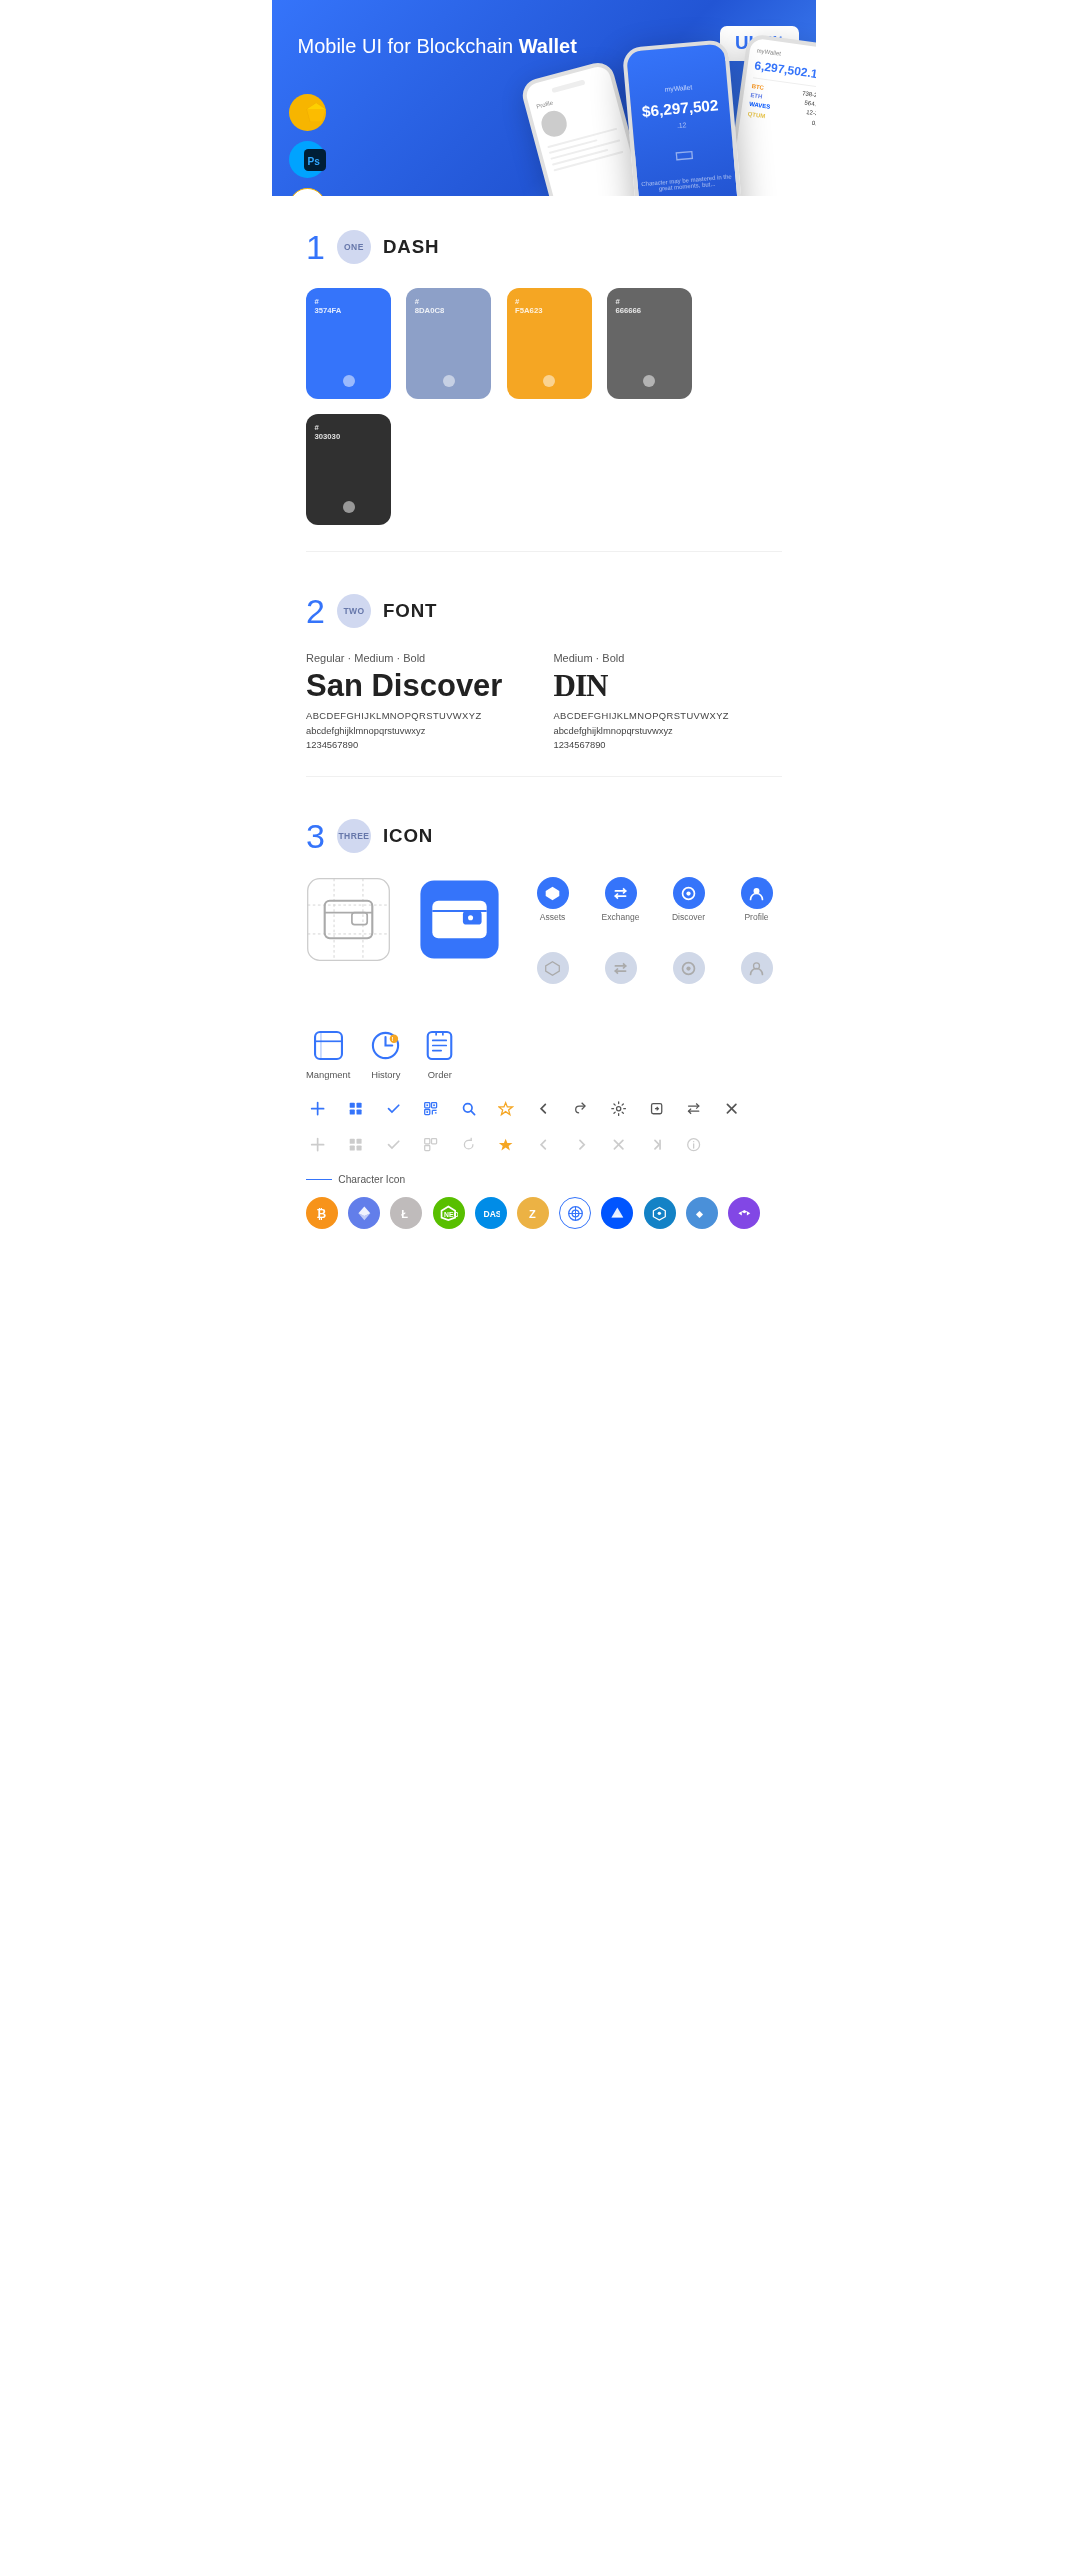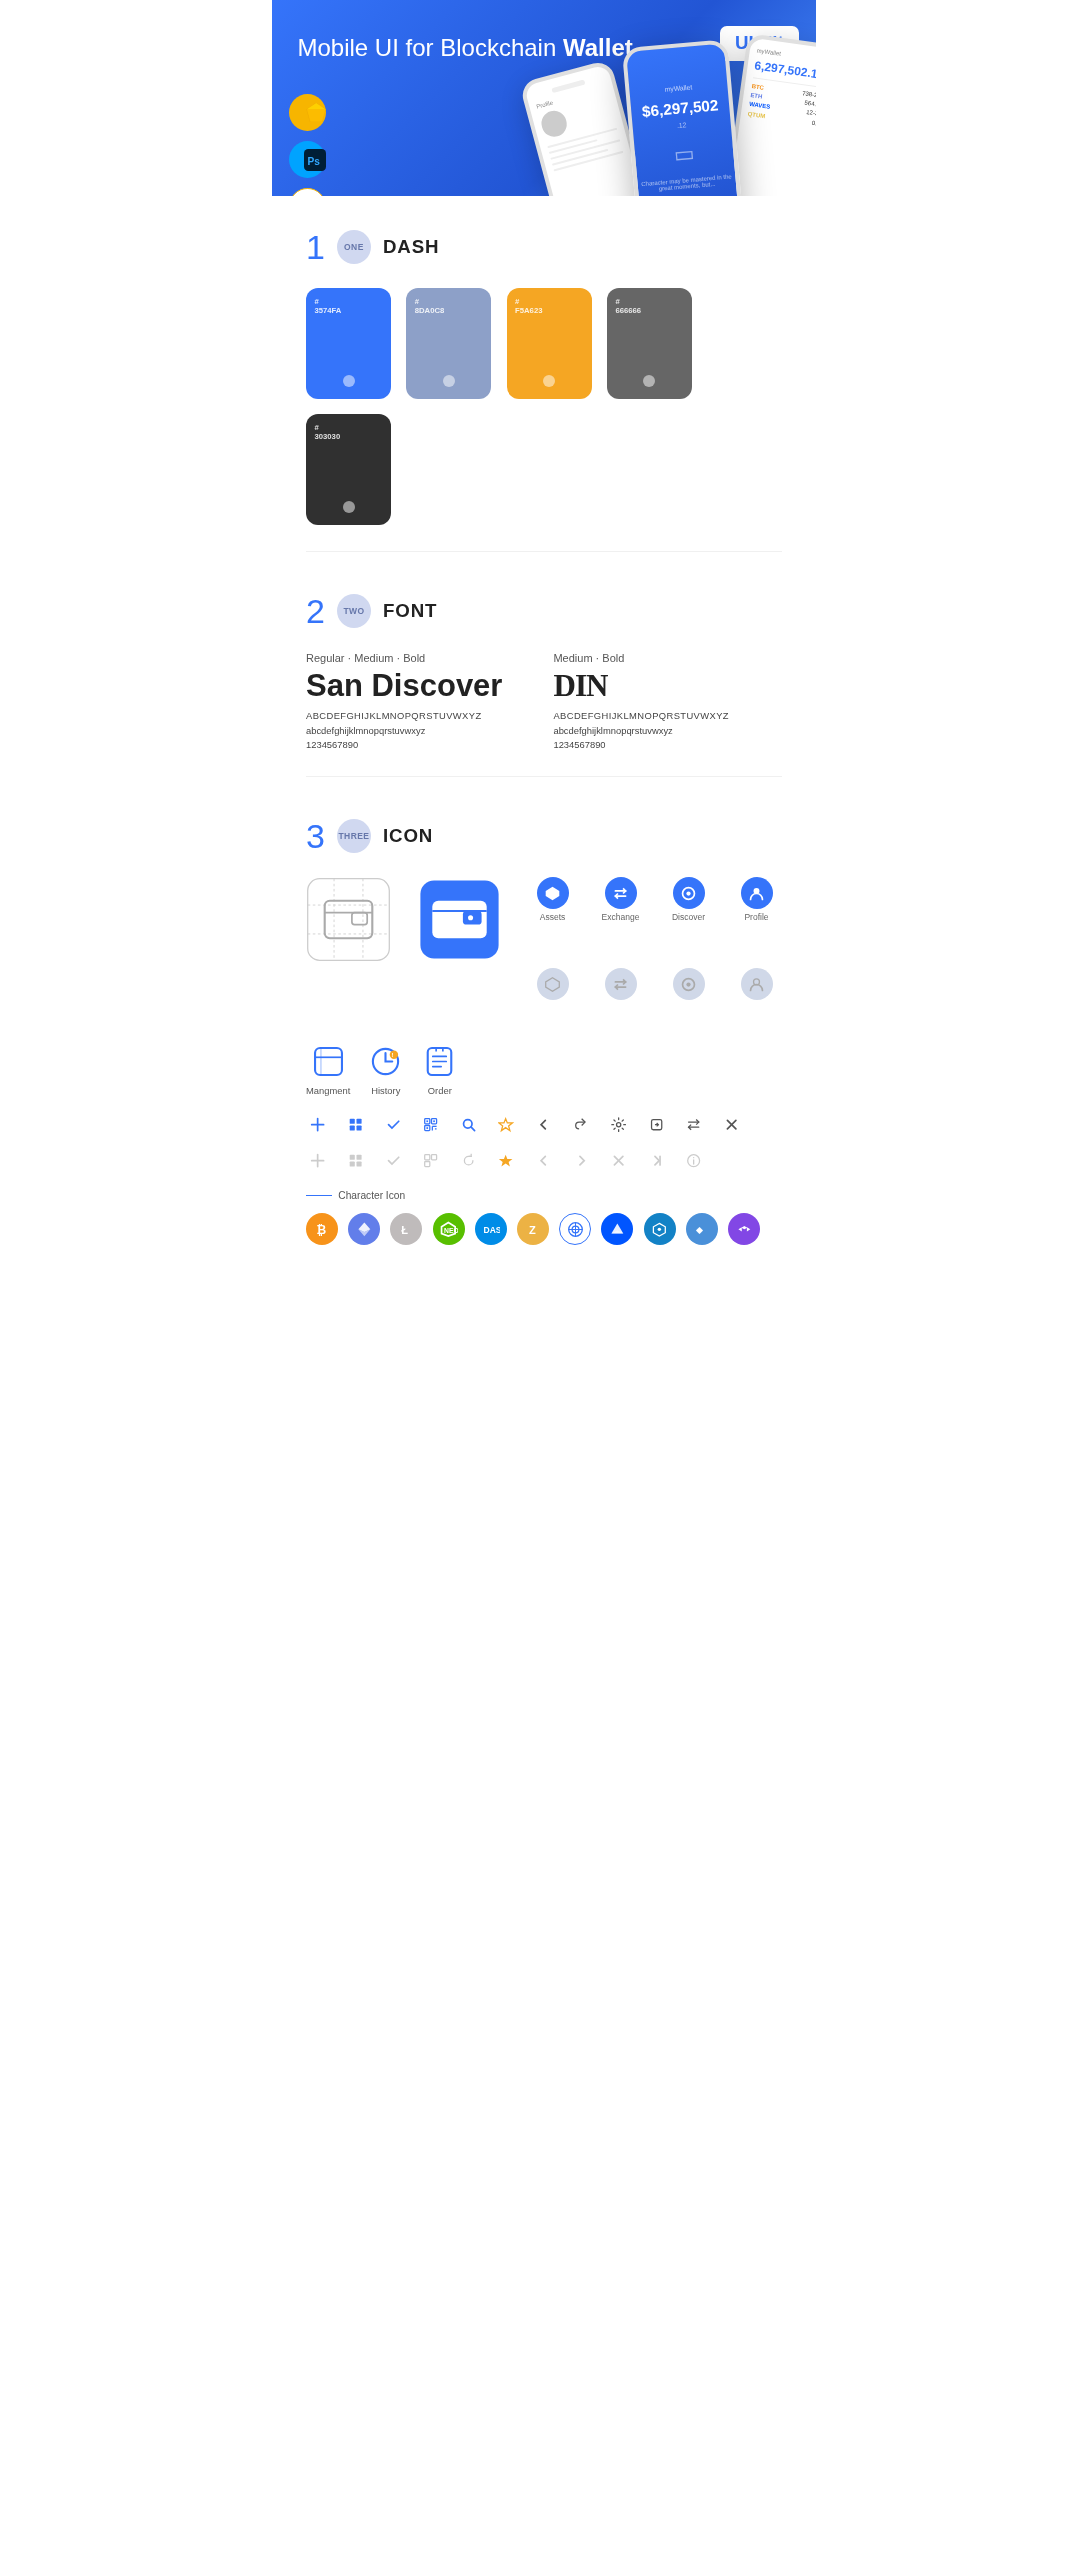--- a/index.html
+++ b/index.html
@@ -8,21 +8,21 @@
     
     .hero {
       background: linear-gradient(135deg, #3574FA 0%, #2255d4 60%, #4a90ff 100%);
       padding: 34px 25.5px 68px;
       position: relative;
       overflow: hidden;
       min-height: 196px;
     }
     .hero-title {
       color: #fff;
-      font-size: 24px;
+      font-size: 20px;
       font-weight: 400;
       line-height: 1.2;
       margin-bottom: 8.5px;
     }
     .hero-title strong { font-weight: 800; }
     .ui-kit-badge {
       position: absolute;
       top: 25.5px;
       right: 17px;
       background: #fff;
@@ -429,21 +429,21 @@
     <div>
       <svg width="85" height="85" viewBox="0 0 100 100" fill="none">
         <rect x="4" y="4" width="92" height="92" rx="16" fill="#3574FA"></rect>
         <rect x="18" y="28" width="64" height="44" rx="7" fill="#fff"></rect>
         <rect x="54" y="40" width="22" height="16" rx="4" fill="#3574FA"></rect>
         <circle cx="63" cy="48" r="3" fill="#fff"></circle>
         <line x1="18" y1="40" x2="82" y2="40" stroke="#3574FA" stroke-width="2.5"></line>
       </svg>
     </div>
 
-    <div style="display:flex;flex-direction:column;gap:29px;">
+    <div style="display:flex;flex-direction:column;gap:13px;">
       <div class="icon-row-labeled">
         <div class="icon-item">
           <div class="icon-circle">
             <svg width="17" height="17" viewBox="0 0 20 20" fill="white">
                 <path d="M10 2L18 7v6L10 18 2 13V7L10 2z"></path>
               </svg>
           </div>
           <span class="icon-label">Assets</span>
         </div>
         <div class="icon-item">

